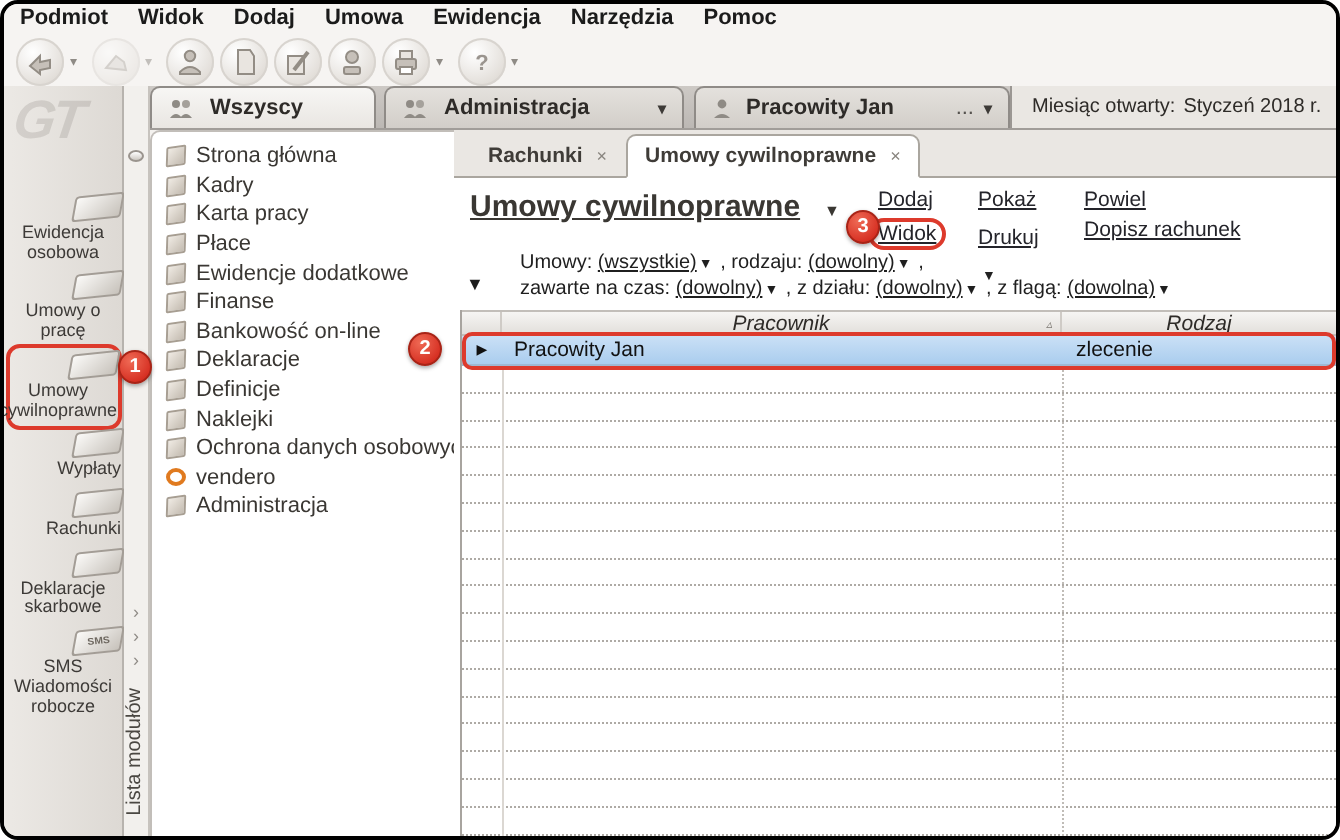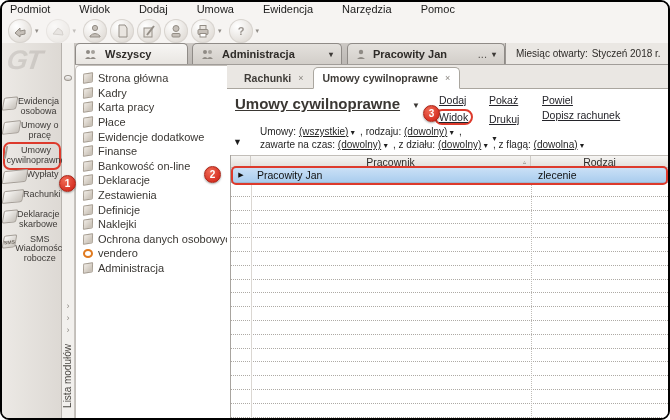--- a/index.html
+++ b/index.html
@@ -5,21 +5,21 @@
   * { margin:0; padding:0; box-sizing:border-box; }
   html,body { background:#fff; }
   body { font-family:"Liberation Sans", sans-serif; }
   #win {
     position:relative; width:670px; height:420px;
     border:2px solid #000; border-radius:9px; overflow:hidden;
     background:#f4f2ef; color:#222;
   }
   
   #menubar { position:absolute; top:0; left:0; right:0; height:15px;
-    display:flex; gap:29px; padding:1px 0 0 8px; font-size:11px; font-weight:400; color:#1b1b1b; background:#f6f4f2;}
+    display:flex; gap:15px; padding:1px 0 0 8px; font-size:11px; font-weight:700; color:#1b1b1b; background:#f6f4f2;}
   #menubar span { cursor:default; }
   
   #toolbar { position:absolute; top:15px; left:0; right:0; height:27px;
     display:flex; align-items:center; gap:3px; padding-left:6px; background:#f6f4f2; }
   .tbtn { width:24px; height:24px; border-radius:50%;
     background:radial-gradient(circle at 35% 30%, #ffffff, #e3dfda 70%, #d2cdc7);
     box-shadow:0 0 0 1px #d8d4cf inset; display:flex; align-items:center; justify-content:center; }
   .tbtn.dis { opacity:.45; }
   .tcaret { font-size:7px; color:#8f8b86; margin:0 4px 0 0; }
   
@@ -36,21 +36,21 @@
   .ctab .dots { font-weight:400; color:#55524e; }
   .ccaret { font-size:8px; color:#3d3a37; }
   #status-panel { flex:1; height:21px; background:#eae7e3; border-left:1px solid #9b9793;
     display:flex; align-items:center; gap:4px; padding-left:10px; font-size:10px; color:#2e2b28; }
   
   #sidebar { position:absolute; top:41px; left:0; bottom:0; width:60px;
     background:linear-gradient(90deg,#ece9e5,#ddd9d4); border-right:1px solid #b7b3ae; }
   #gt-logo { position:absolute; top:2px; left:5px; font-size:27px; font-weight:700; font-style:italic;
     color:rgba(70,64,58,0.14); transform:skewX(-8deg); letter-spacing:-2px; }
   #modules { position:absolute; top:52px; left:0; width:100%; display:flex; flex-direction:column; align-items:center; }
-  .mod { display:flex; flex-direction:row; align-items:flex-start; width:58px; padding:2px 0 3px; }
+  .mod { display:flex; flex-direction:column; align-items:flex-end; width:58px; padding:2px 0 3px; }
   .mod-icon { width:24px; height:13px; background:linear-gradient(135deg,#fbfaf8,#c7c2bb);
     border:1px solid #a39d96; border-radius:2px; transform:skewX(-16deg) rotate(-6deg);
     margin-bottom:2px; position:relative; display:flex; align-items:center; justify-content:center; }
   .mod-icon .itx { font-size:5px; font-weight:700; color:#6e6860; transform:skewX(16deg); }
   .mod label { font-size:9px; line-height:1.08; text-align:center; color:#3d3a37; cursor:pointer; }
   .mod.hl { border:2px solid #dd3a2c; border-radius:7px; padding:2px 0 3px; margin:-2px 0; }
   
   #strip { position:absolute; top:41px; left:60px; bottom:0; width:13px;
     background:#f2f0ed; border-right:1px solid #c7c3be; }
   #strip .pin { position:absolute; top:32px; left:2px; width:8px; height:6px;
@@ -86,21 +86,21 @@
   .dcaret { font-size:7px; color:#222; margin-left:2px; text-decoration:none; display:inline-block; }
   
   #filter-toggle { position:absolute; top:72px; left:6px; font-size:9px; color:#1d1d1d; cursor:pointer; }
   .frow { position:absolute; left:33px; font-size:10px; color:#1f1f1f; white-space:nowrap; }
   #frow1 { top:61px; } #frow2 { top:74px; }
   .flink u { color:#1f1f1f; cursor:pointer; }
   .c7 { font-size:7px; margin:0 1px 0 1px; }
   
   #grid { position:absolute; top:90px; left:3px; right:0; bottom:0; border-left:1px solid #a8a49f; overflow:hidden; }
   #ghead { display:flex; height:13px; background:linear-gradient(#f6f5f3,#e2dfdb);
-    border-top:1px solid #c2beb9; border-bottom:1px solid #c2beb9; font-size:10.5px; color:#2e2b28; }
+    border-top:1px solid #c2beb9; border-bottom:1px solid #c2beb9; font-size:10.5px; color:#2e2b28;font-style:italic; }
   .hc { position:relative; display:flex; align-items:center; justify-content:center; cursor:pointer; }
   #hc-sel { width:20px; border-right:1px solid #cfcbc6; }
   #hc-prac { width:280px; border-right:1px solid #cfcbc6; }
   #hc-rodz { flex:1; }
   .sortmark { position:absolute; right:4px; font-size:6px; color:#7d7973; }
   #gbody { position:relative; }
   .vline1 { position:absolute; top:0; bottom:0; left:20px; width:0; border-left:1px solid #dbd7d2; }
   .vline2 { position:absolute; top:0; bottom:0; left:300px; width:0; border-left:1px dotted #c0bcb7; }
   .erow { height:13.8px; border-bottom:1px dotted #aeaaa5; }
   #sel-row { position:relative; display:flex; height:15px; align-items:center;
@@ -296,24 +296,20 @@
     <div class="nitem">
         <span class="nicon"></span>
         <span>Bankowość on-line</span>
       </div>
     <div class="nitem">
         <span class="nicon"></span>
         <span>Deklaracje</span>
       </div>
     <div class="nitem">
         <span class="nicon"></span>
-        <span>Zestawienia</span>
-      </div>
-    <div class="nitem">
-        <span class="nicon"></span>
         <span>Definicje</span>
       </div>
     <div class="nitem">
         <span class="nicon"></span>
         <span>Naklejki</span>
       </div>
     <div class="nitem">
         <span class="nicon"></span>
         <span>Ochrona danych osobowych</span>
       </div>

